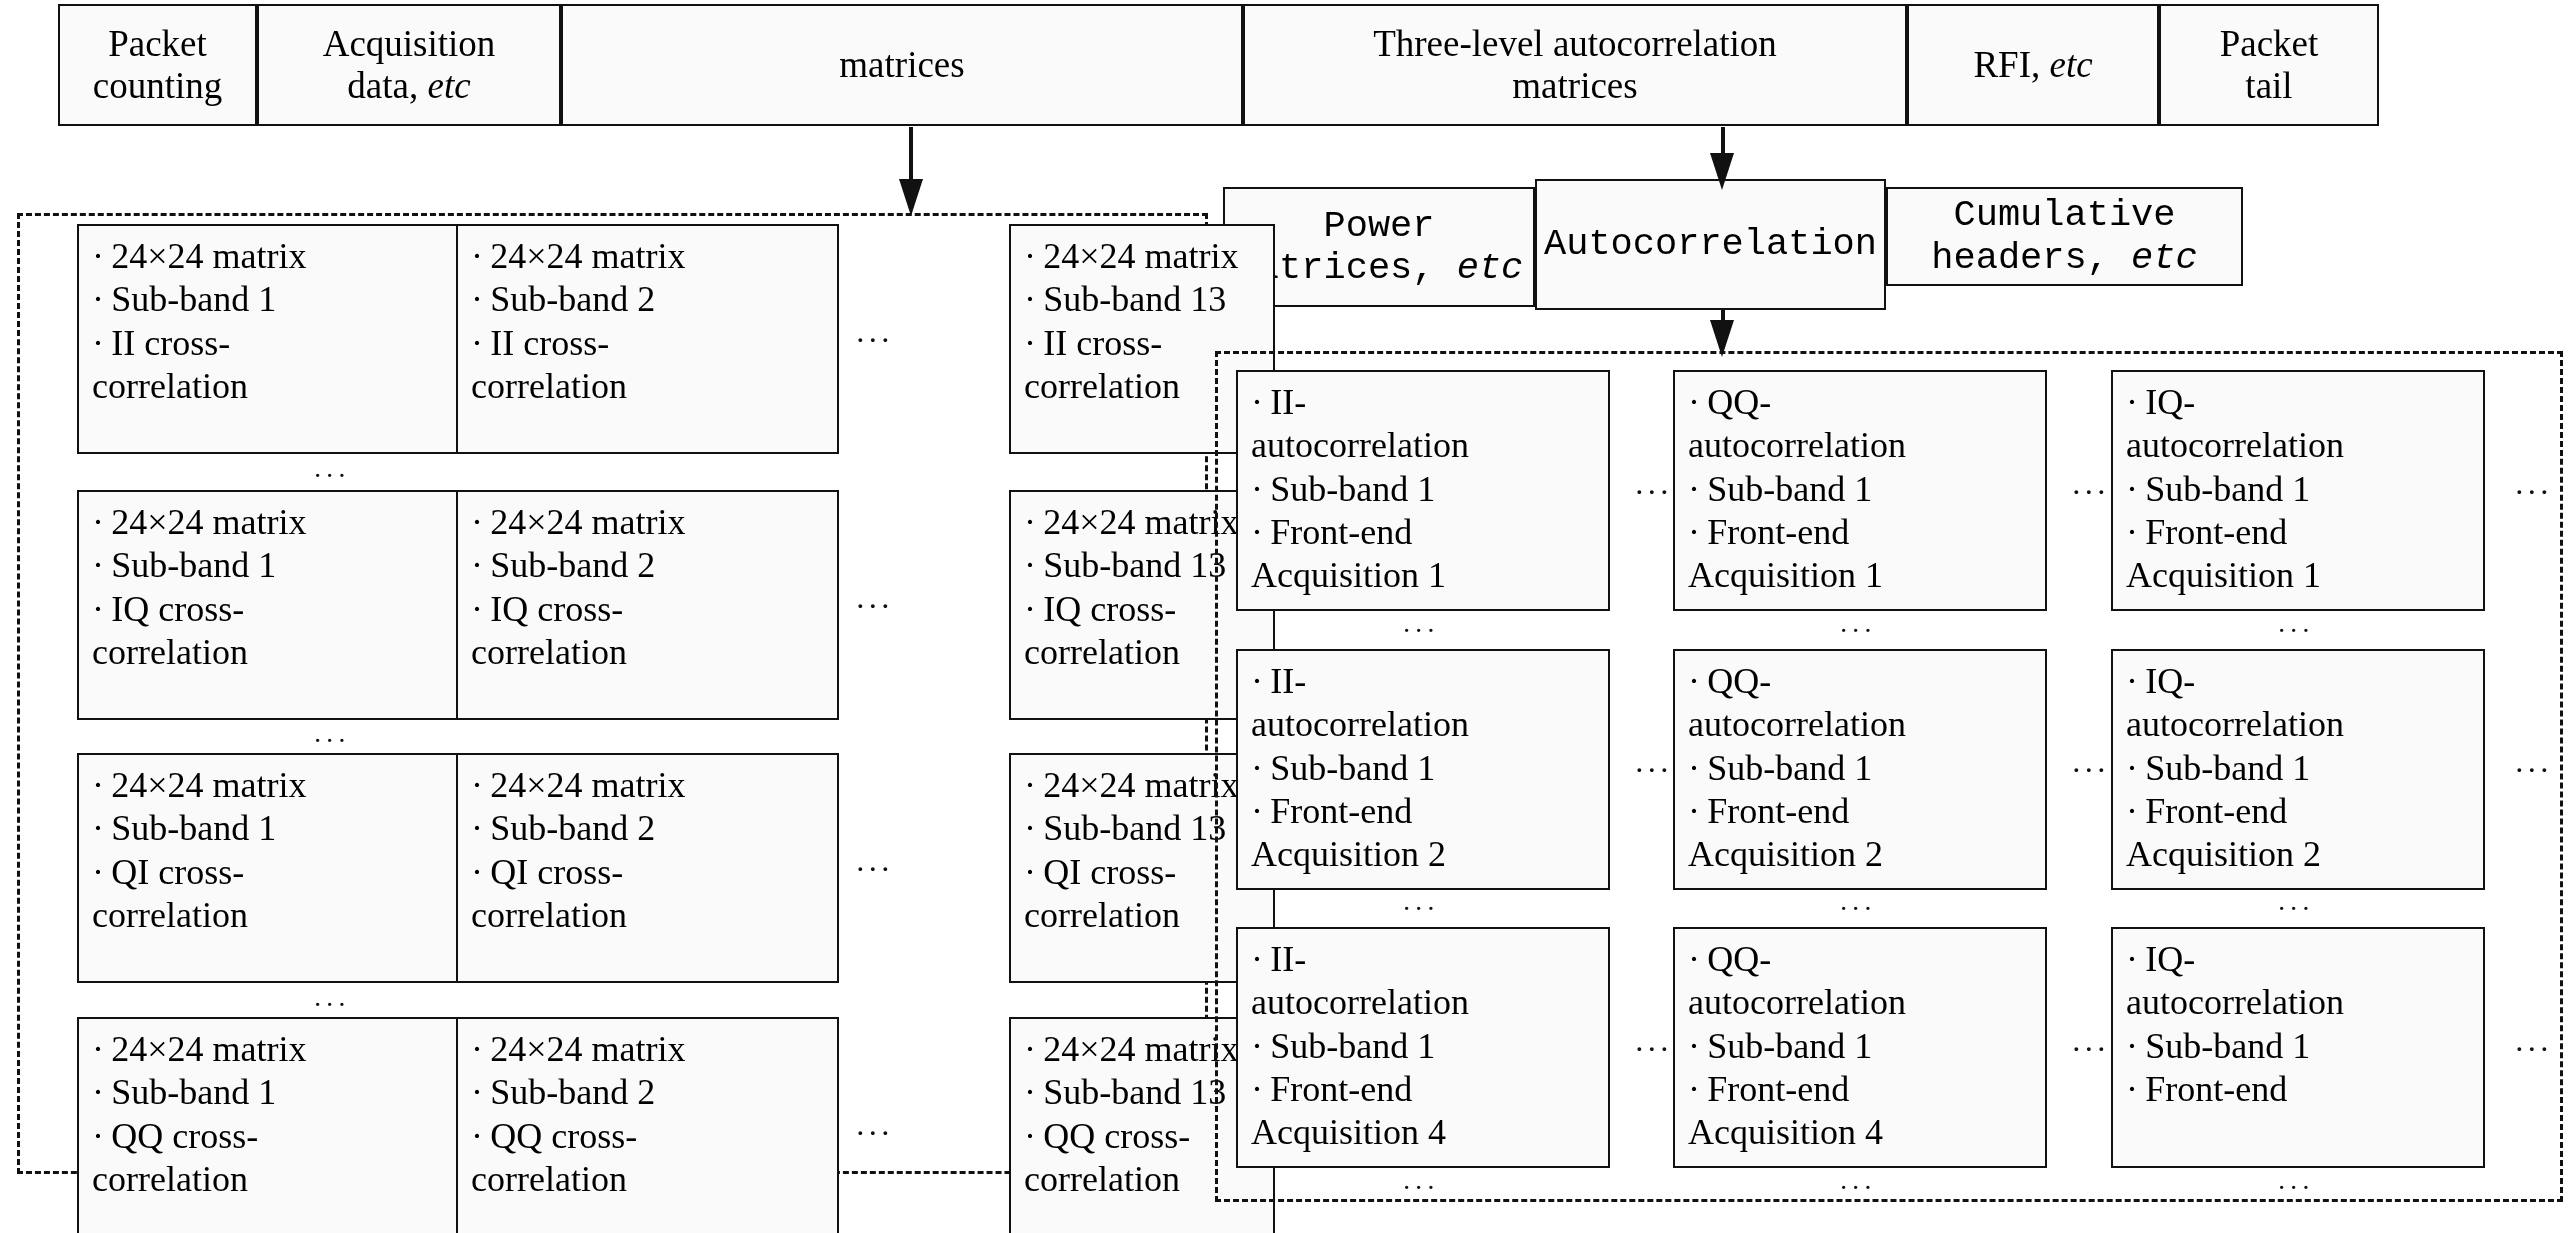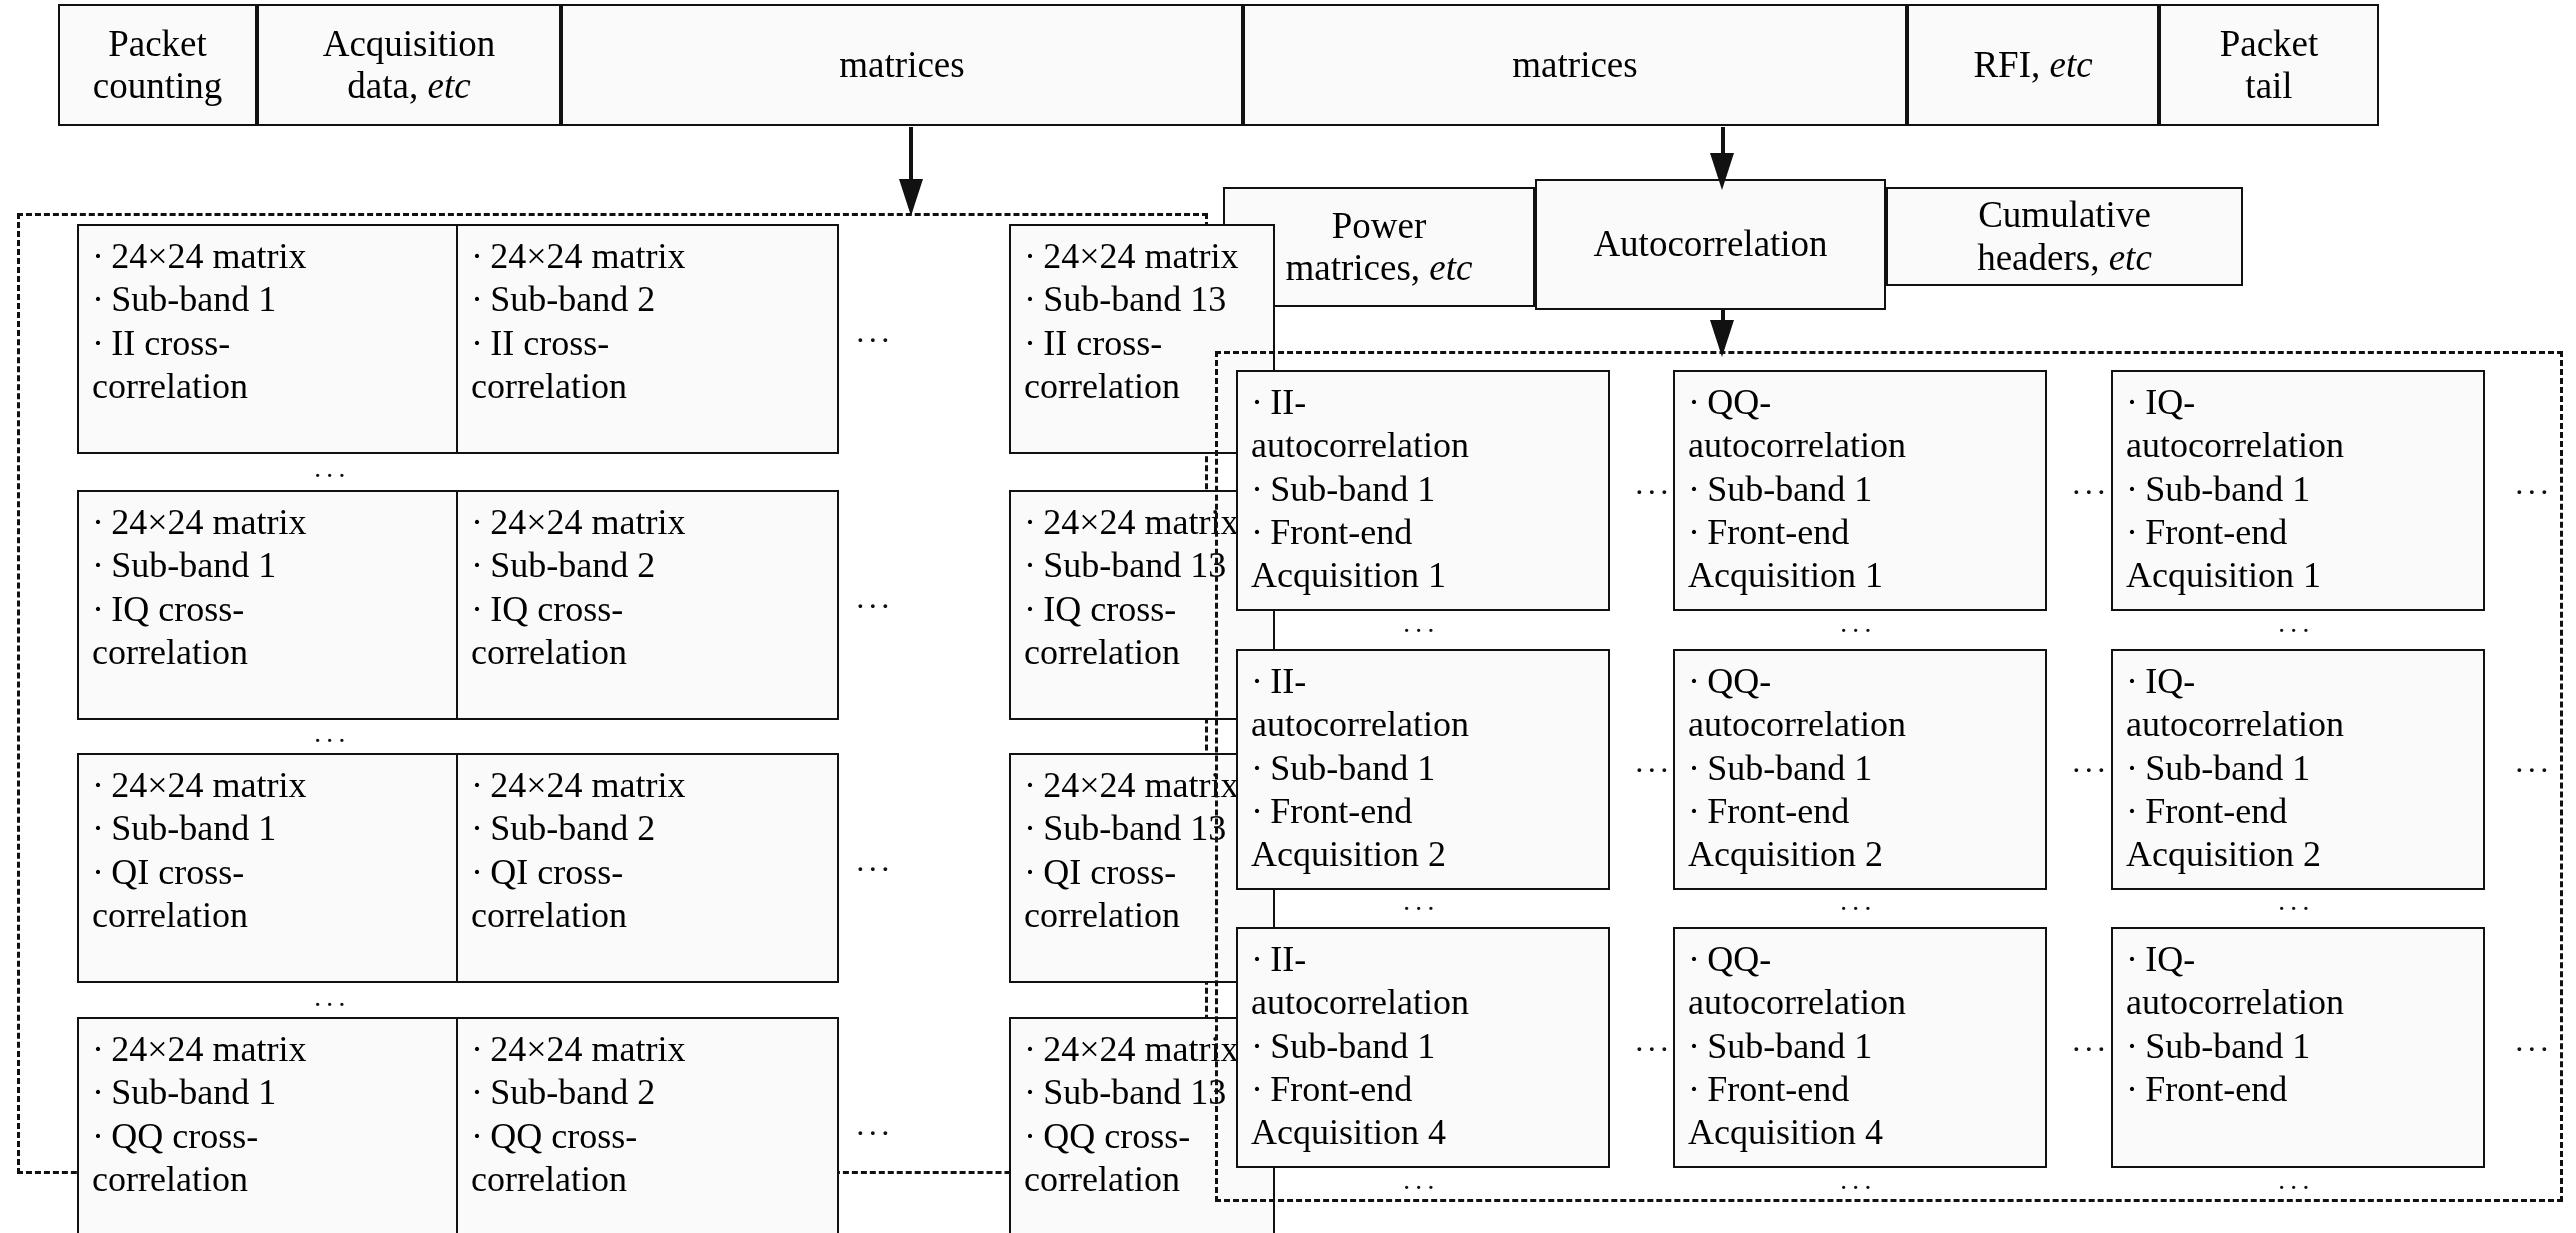--- a/index.html
+++ b/index.html
@@ -20,21 +20,21 @@
     position:absolute;top:0;height:122px;box-sizing:border-box;
     border:2.8px solid #111;background:#fafafa;
     display:flex;align-items:center;justify-content:center;
     font-size:37px;line-height:1.14;text-align:center;padding:0 7.5px;
   }
 
   
   .mid{
     position:absolute;box-sizing:border-box;border:2.8px solid #111;background:#fafafa;
     display:flex;align-items:center;justify-content:center;
-    font-size:37px;line-height:1.14;text-align:center;padding:0 5.6px;
+    font-size:37px;line-height:1.14;text-align:center;padding:0 5.6px;font-family:Liberation Mono, monospace;
   }
 
   
   .cell{
     position:absolute;box-sizing:border-box;
     border:2.8px solid #111;background:#fafafa;
     font-size:36px;line-height:1.20;
     padding:9.3px 5.6px 5.6px 13px;text-align:left;overflow:hidden;
   }
   .cell .li{display:block;white-space:pre-wrap;text-indent:0;}
@@ -72,20 +72,21 @@
           <div><span>data, </span><span class="italic">etc</span></div>
         </div>
       </div>
       <div class="hdr" style="left: 503px; width: 682px;">
         <div>
           <div>matrices</div>
         </div>
       </div>
       <div class="hdr" style="left: 1185px; width: 664px;">
         <div>
+          <div>Three-level autocorrelation</div>
           <div>matrices</div>
         </div>
       </div>
       <div class="hdr" style="left: 1849px; width: 252px;">
         <div>
           <div><span>RFI, </span><span class="italic">etc</span></div>
         </div>
       </div>
       <div class="hdr" style="left: 2101px; width: 220px;">
         <div>

